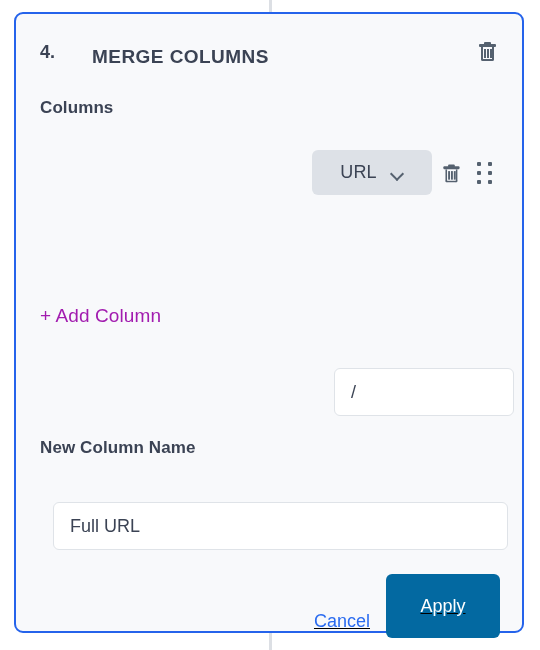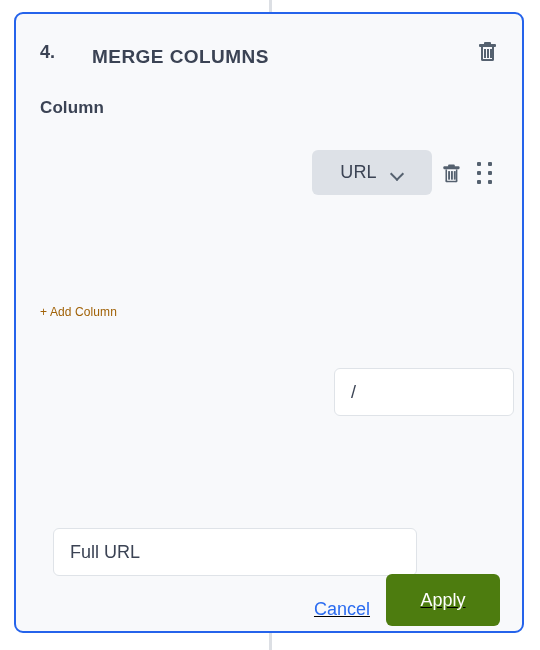--- a/index.html
+++ b/index.html
@@ -212,22 +212,22 @@
     height: 4px;
     background: #55616f;
     border-radius: 1px;
   }
 
   
   .add-link {
     position: absolute;
     left: 24px;
     top: 291px;
-    font-size: 12px;
-    color: #a16207;
+    font-size: 19px;
+    color: #a21caf;
     cursor: pointer;
     letter-spacing: .1px;
     text-align: right;
   }
 
   
   .text-input {
     position: absolute;
     box-sizing: border-box;
     background: #ffffff;
@@ -240,22 +240,22 @@
   }
   .input-delimiter {
     left: 318px;
     top: 354px;
     width: 180px;
     height: 48px;
     padding: 0 16px;
   }
   .input-newcol {
     left: 37px;
-    top: 514px;
-    width: 364px;
+    top: 488px;
+    width: 455px;
     height: 48px;
     padding: 8px 16px;
   }
 
   
   .footer {
     position: absolute;
     right: 22px;
     top: 560px;
     display: flex;
@@ -269,25 +269,25 @@
     color: #2b6cf0;
     background: none;
     border: none;
     padding: 6px 2px;
     cursor: pointer;
   }
   .btn-apply {
     font-family: "Liberation Sans", sans-serif;
     font-size: 18px;
     color: #ffffff;
-    background: #4d7c0f;
+    background: #0369a1;
     border: none;
     border-radius: 6px;
     width: 114px;
-    height: 52px;
+    height: 64px;
     cursor: pointer;
   }
 </style>
 </head>
 <body>
 
 <div class="stage">
 
   <div class="connector connector-top"></div>
   <div class="connector connector-bottom"></div>
@@ -302,21 +302,21 @@
           <span class="handle"></span>
           <span class="lid"></span>
           <span class="can"></span>
           <span class="bar b1"></span>
           <span class="bar b2"></span>
           <span class="bar b3"></span>
         </span>
       </div>
     </div>
 
-    <div class="field-label label-columns">Column</div>
+    <div class="field-label label-columns">Columns</div>
 
     <div class="col-row col-row-1">
       <div class="col-select">
         <span class="val">URL</span>
         <span class="chev"></span>
       </div>
       <div class="row-trash">
         <span class="trash small">
           <span class="handle"></span>
           <span class="lid"></span>
@@ -336,20 +336,21 @@
             <i></i>
           </span>
       </div>
     </div>
 
 
     <div class="add-link">+ Add Column</div>
 
     <input class="text-input input-delimiter" type="text" value="/" style="">
 
+    <div class="field-label label-newcol">New Column Name</div>
     <input class="text-input input-newcol" type="text" value="Full URL" style="">
 
     <div class="footer">
       <button class="btn-cancel">Cancel</button>
       <button class="btn-apply">Apply</button>
     </div>
 
   </div>
 </div>
 

